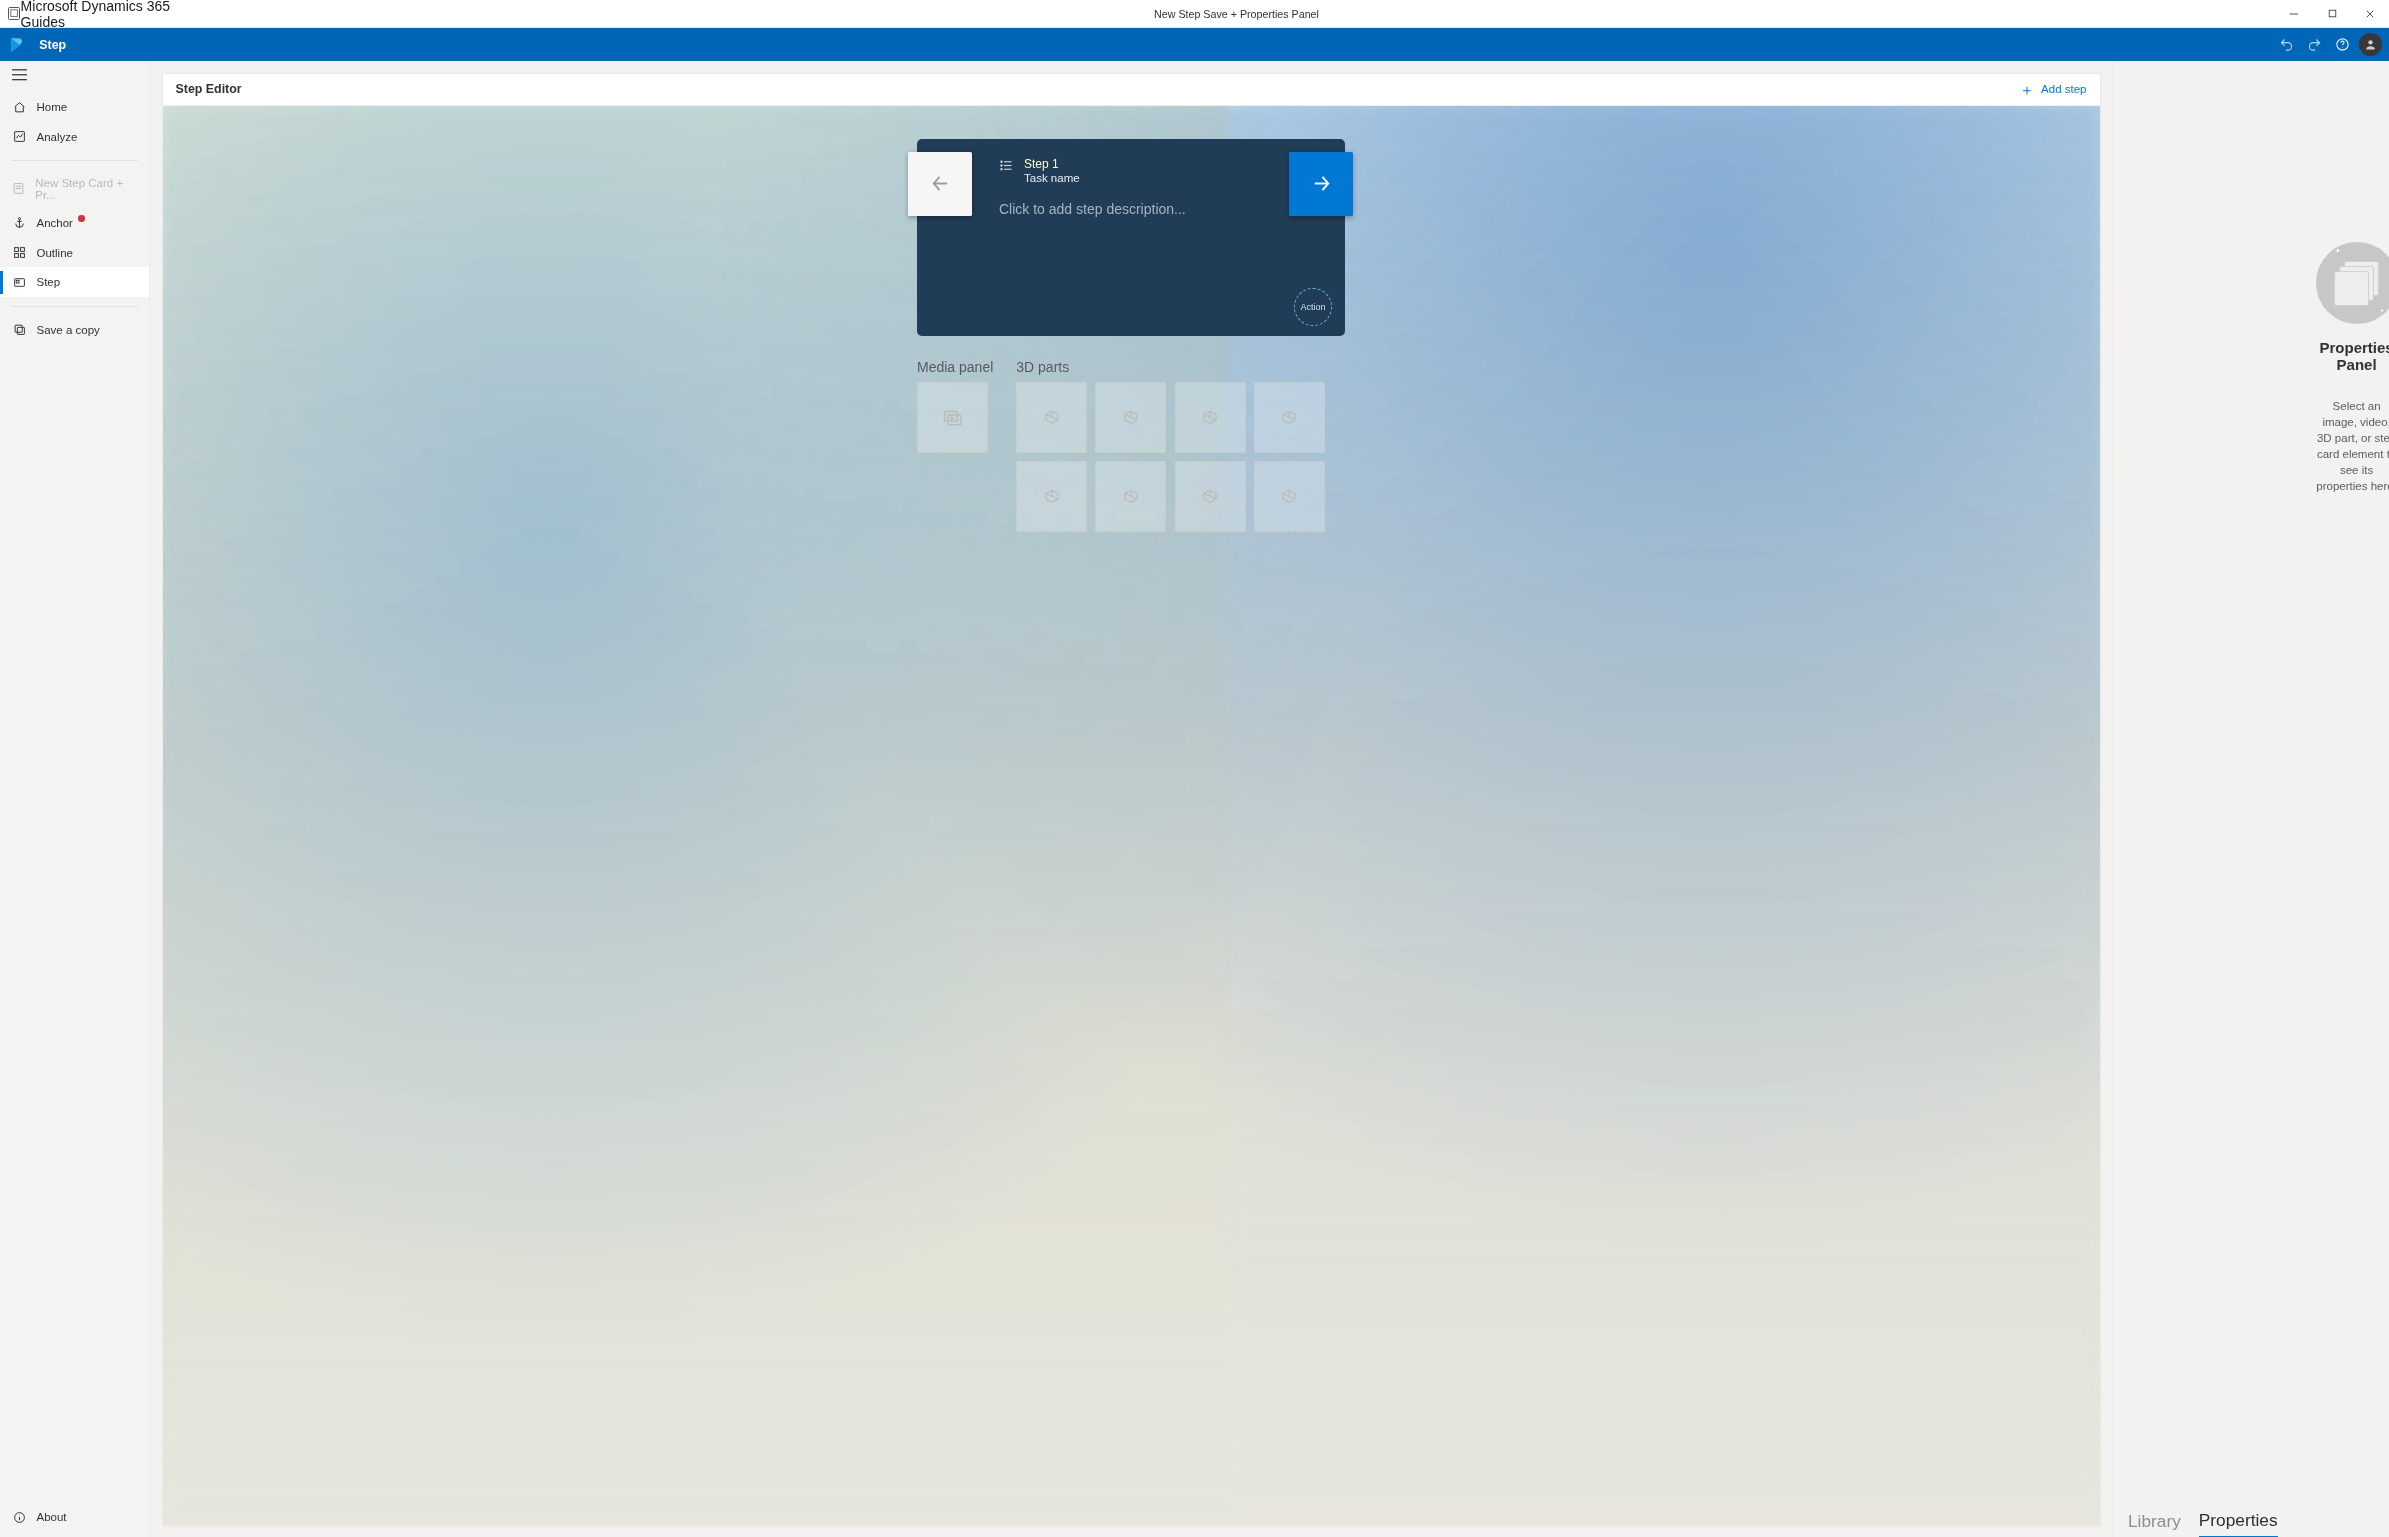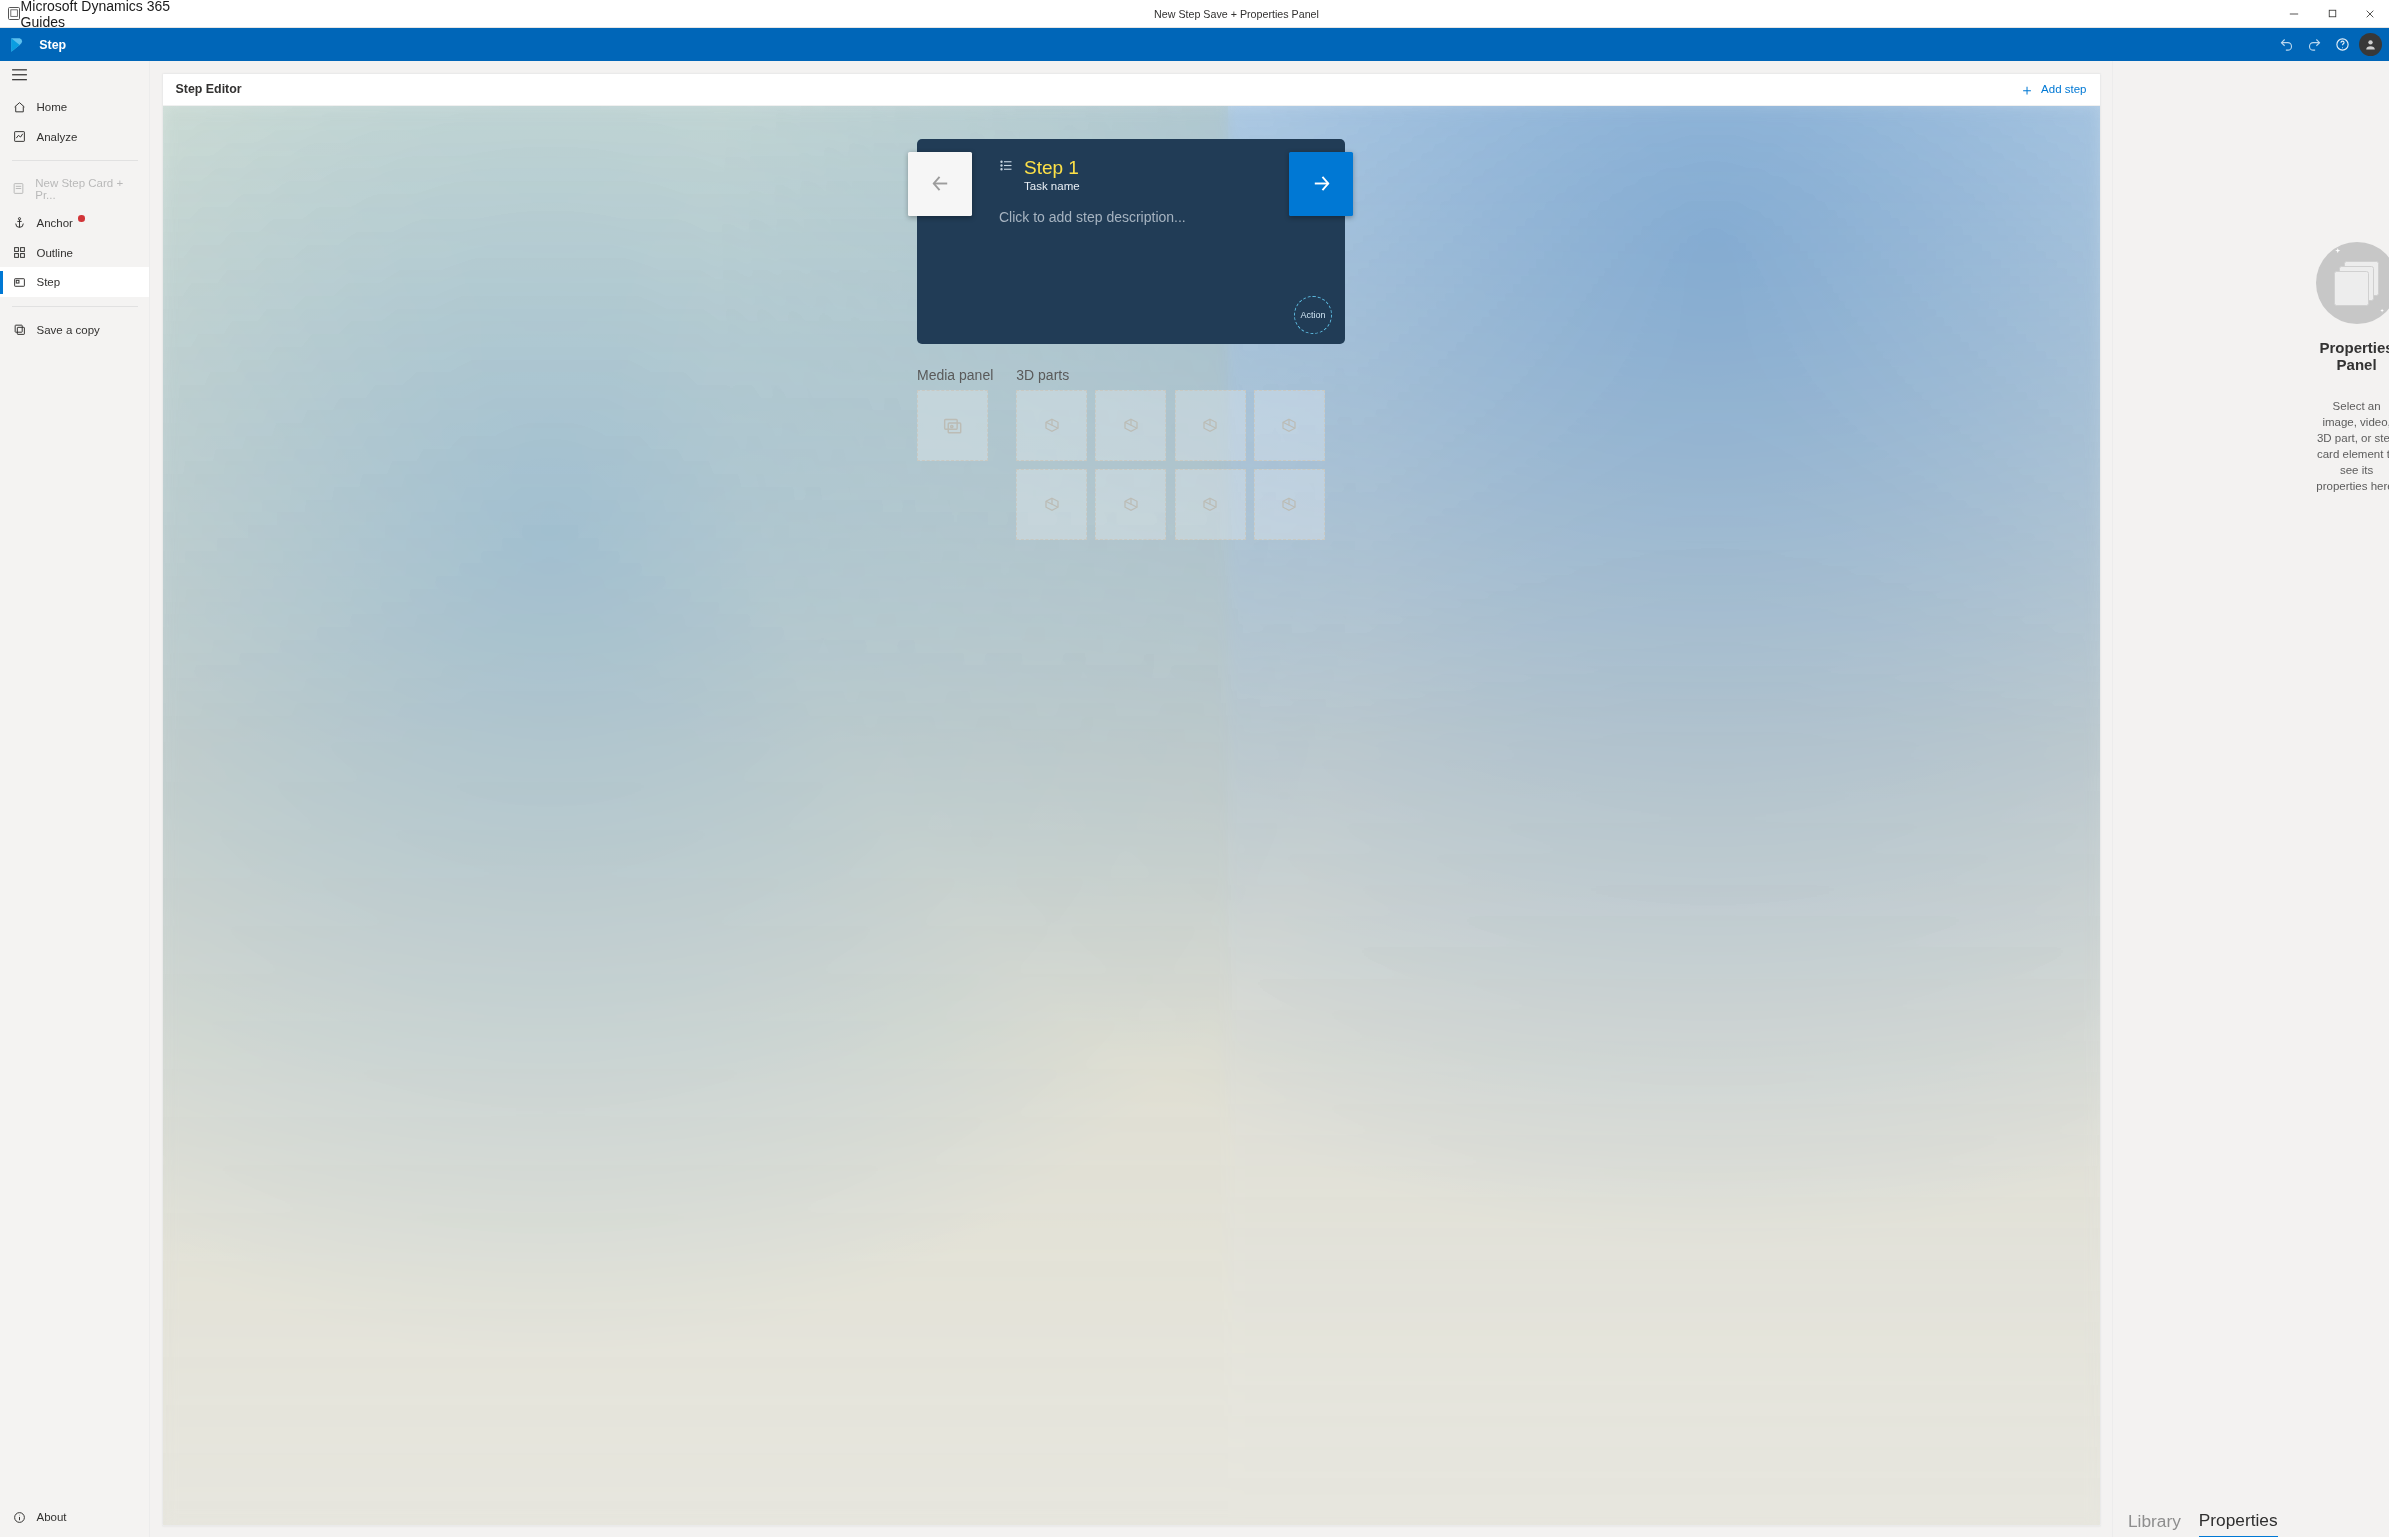--- a/index.html
+++ b/index.html
@@ -217,21 +217,21 @@
   .nav-arrow.next {
     right:-8.2px; background:#0078d4; color:#fff;
     border-radius:1.6px;
     box-shadow: 0 1.6px 5px rgba(0,0,0,.3);
   }
   .step-head {
     display:flex; align-items:flex-start; gap:10px;
     padding: 18px 82px 5px 82px;
   }
   .step-head .list-icon { width:15px; height:15px; margin-top:1.6px; color:#c7d6e3; }
-  .step-head .titles .s-title { color:#fde047; font-size:19px; font-weight:500; }
+  .step-head .titles .s-title { color:#fef9c3; font-size:12px; font-weight:500; }
   .step-head .titles .s-task { color:#e8eef4; font-size:11.5px; margin-top:1.6px; }
   .step-desc {
     padding: 11.5px 82px 0 82px;
     color:#a6b3c0; font-size:14px;
     min-height: 132px;
   }
   .action-chip {
     position:absolute; right:13px; bottom:10px;
     width:38px; height:38px; border-radius:50%;
     border: 0.8px dashed #5fbfe4;

